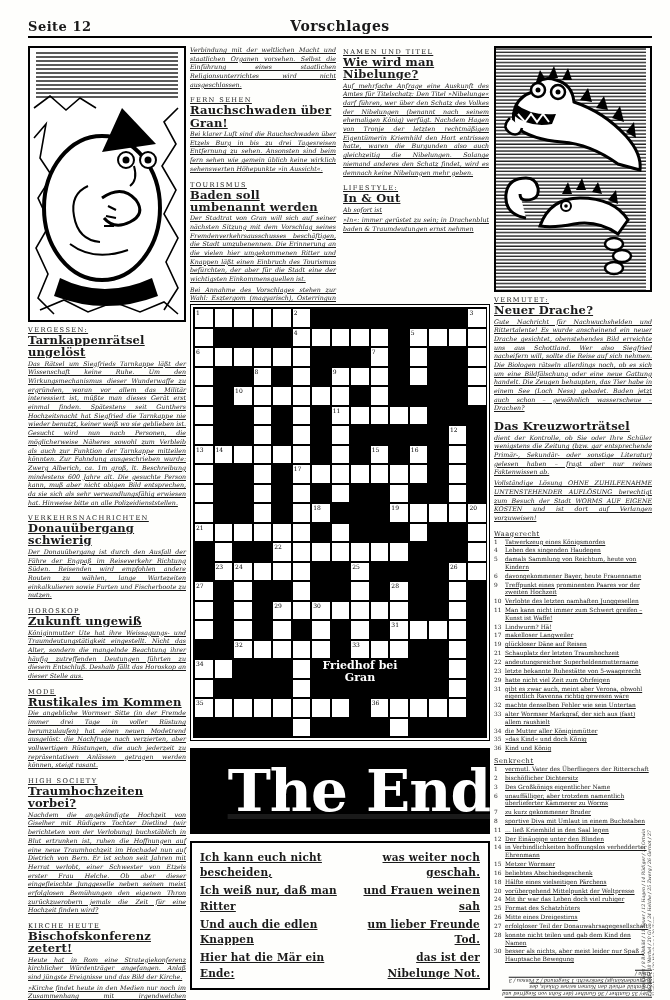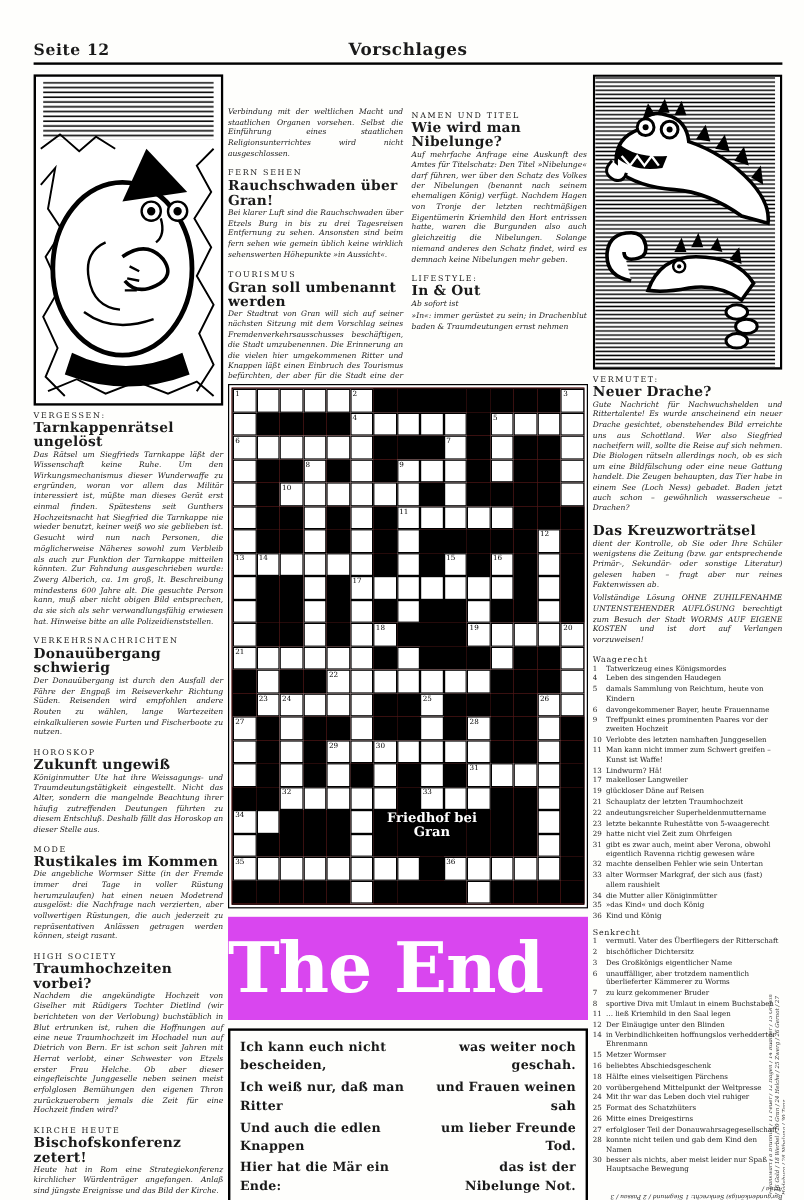--- a/index.html
+++ b/index.html
@@ -1,47 +1,47 @@
 <!DOCTYPE html>
 <html><head>
 <meta charset="utf-8">
 <style>
   html,body{margin:0;padding:0;background:#fff;}
   .page{position:relative;width:670px;height:1000px;background:#fefefc;color:#1a1a1a;
-        font-family:"DejaVu Serif", serif;box-sizing:border-box;padding:32px 18px 8px 28px;overflow:hidden;}
+        font-family:"DejaVu Serif", serif;box-sizing:border-box;padding:16px 18px 8px 28px;overflow:hidden;text-decoration:underline;}
   
   .masthead{position:relative;height:20px;border-bottom:2px solid #000;margin-bottom:8px;}
   .page-label{position:absolute;left:0;bottom:2px;font-weight:bold;font-size:13px;letter-spacing:.5px;}
   .section-title{position:absolute;left:50%;transform:translateX(-50%);bottom:2px;font-weight:bold;font-size:14px;letter-spacing:.5px;}
   
   .cols{display:flex;gap:4px;align-items:flex-start;}
   .col-left{width:158px;flex:none;}
   .col-mid{width:300px;flex:none;}
   .col-right{width:158px;flex:none;height:952px;overflow:hidden;}
   
   article{margin:0 0 7px 0;}
   .kicker{font-size:6.6px;letter-spacing:1.4px;margin:2px 0 0 0;font-family:"DejaVu Serif",serif;}
   .headline{font-size:11.5px;font-weight:bold;margin:0 0 1.5px 0;letter-spacing:.2px;line-height:1.05;}
   article p{font-size:6.3px;line-height:1.38;font-style:italic;text-align:justify;margin:0 0 2px 0;}
   .figure{border:2px solid #000;margin-bottom:4px;background:#fff;line-height:0;}
   
   .mid-texts{display:flex;gap:7px;height:256px;overflow:hidden;margin-bottom:2px;}
-  .mid-sub{width:146px;flex:none;margin-top:28px;}
+  .mid-sub{width:146px;flex:none;}
   
   .crossword{border:1.5px solid #000;background:#fff;padding:2px;}
-  .cw-inner{position:relative;background:#ef4444;border:1px solid #000;}
+  .cw-inner{position:relative;background:#3b82f6;border:1px solid #000;}
   .cw-grid{display:grid;grid-template-columns:repeat(15,1fr);grid-auto-rows:19.5px;width:293px;}
   .cell{position:relative;background:#000;}
   .cell.w{background:#fff;border:1px solid #000;box-sizing:border-box;}
   .cell .num{position:absolute;top:0;left:1px;font-size:6px;line-height:7px;color:#000;}
   .cw-label{position:absolute;left:96px;top:352px;width:140px;text-align:center;color:#fff;
             font-weight:bold;font-size:11px;line-height:1.1;}
   
-  .theend{background:#d946ef;color:#fff;text-align:center;margin-top:7px;height:86px;display:flex;
-          align-items:center;justify-content:flex-start;font-weight:bold;font-size:58px;letter-spacing:-1px;
+  .theend{background:#000000;color:#fff;text-align:center;margin-top:7px;height:86px;display:flex;
+          align-items:center;justify-content:flex-end;font-weight:bold;font-size:58px;letter-spacing:-1px;
           font-family:"DejaVu Serif",serif;}
   
   .verse{border:2px solid #000;margin-top:7px;padding:7px 8px;display:flex;justify-content:center;}
   .verse-col{display:flex;flex-direction:column;gap:3px;}
   .verse-col div{font-weight:bold;font-size:10.5px;line-height:1.45;letter-spacing:.2px;}
   .verse-right{text-align:right;}
   
   .clues-title{font-size:6.6px;font-weight:normal;margin:4px 0 1px 0;}
   .clue{position:relative;padding-left:11px;font-size:5.9px;line-height:1.3;margin-bottom:1.2px;}
   .clue .cnum{position:absolute;left:0;top:0;}
@@ -143,21 +143,21 @@
             <article>
               <p>Verbindung mit der weltlichen Macht und staatlichen Organen vorsehen. Selbst die Einführung eines staatlichen Religionsunterrichtes wird nicht ausgeschlossen.</p>
             </article>
             <article>
               <div class="kicker">FERN SEHEN</div>
               <h3 class="headline">Rauchschwaden über Gran!</h3>
               <p>Bei klarer Luft sind die Rauchschwaden über Etzels Burg in bis zu drei Tagesreisen Entfernung zu sehen. Ansonsten sind beim fern sehen wie gemein üblich keine wirklich sehenswerten Höhepunkte »in Aussicht«.</p>
             </article>
             <article>
               <div class="kicker">TOURISMUS</div>
-              <h3 class="headline">Gran soll umbenannt werden</h3>
+              <h3 class="headline">Baden soll umbenannt werden</h3>
               <p>Der Stadtrat von Gran will sich auf seiner nächsten Sitzung mit dem Vorschlag seines Fremdenverkehrsausschusses beschäftigen, die Stadt umzubenennen. Die Erinnerung an die vielen hier umgekommenen Ritter und Knappen läßt einen Einbruch des Tourismus befürchten, der aber für die Stadt eine der wichtigsten Einkommensquellen ist.</p>
               <p>Bei Annahme des Vorschlages stehen zur Wahl: Esztergom (magyarisch), Osterringun (fränkisch), Ostribom (slawisch) oder Stringonium (latein). Ganz neue Vorschläge sind Istropolis (Donaustadt) und Istrogranum (Donau-Granstadt). Das Einverständnis König Etzels wurde bereits eingeholt.</p>
             </article>
           </div>
         <div class="mid-sub" id="mid2-articles">
             <article>
               <div class="kicker">NAMEN UND TITEL</div>
               <h3 class="headline">Wie wird man Nibelunge?</h3>
               <p>Auf mehrfache Anfrage eine Auskunft des Amtes für Titelschatz: Den Titel »Nibelunge« darf führen, wer über den Schatz des Volkes der Nibelungen (benannt nach seinem ehemaligen König) verfügt. Nachdem Hagen von Tronje der letzten rechtmäßigen Eigentümerin Kriemhild den Hort entrissen hatte, waren die Burgunden also auch gleichzeitig die Nibelungen. Solange niemand anderes den Schatz findet, wird es demnach keine Nibelungen mehr geben.</p>
             </article>

